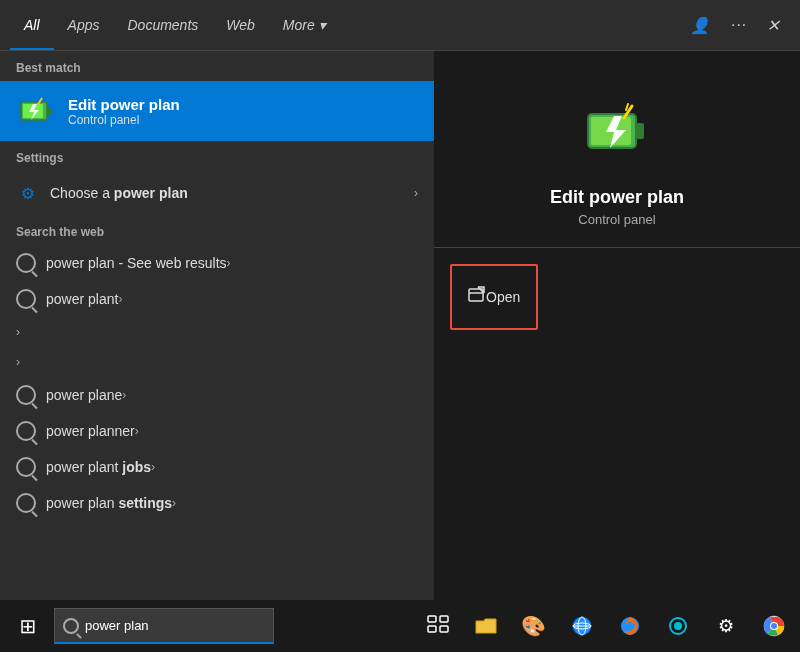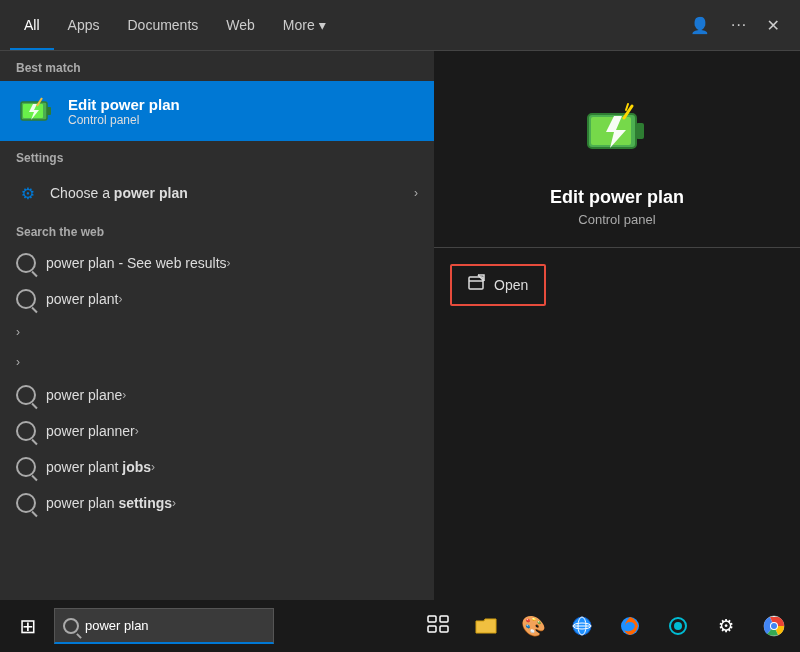--- a/index.html
+++ b/index.html
@@ -25,20 +25,21 @@
 
     
     .tabs {
       display: flex;
       align-items: center;
       background: #2d2d2d;
       padding: 0 10px;
       height: 51px;
       border-bottom: 1px solid #444;
       flex-shrink: 0;
+      font-style: italic;
     }
 
     .tab-item {
       color: #ccc;
       font-size: 14px;
       padding: 0 14px;
       height: 100%;
       display: flex;
       align-items: center;
       cursor: pointer;
@@ -224,22 +225,21 @@
     .divider {
       width: 100%;
       height: 1px;
       background: #444;
       margin-bottom: 16px;
     }
 
     .action-button {
       display: flex;
       align-items: center;
-      gap: 8px;
-      padding: 8px 16px;
+      padding: 20px 16px;
       cursor: pointer;
       color: #ddd;
       font-size: 14px;
       align-self: flex-start;
       margin-left: 16px;
       border: 2px solid #e74c3c;
       border-radius: 2px;
     }
 
     .open-icon {

